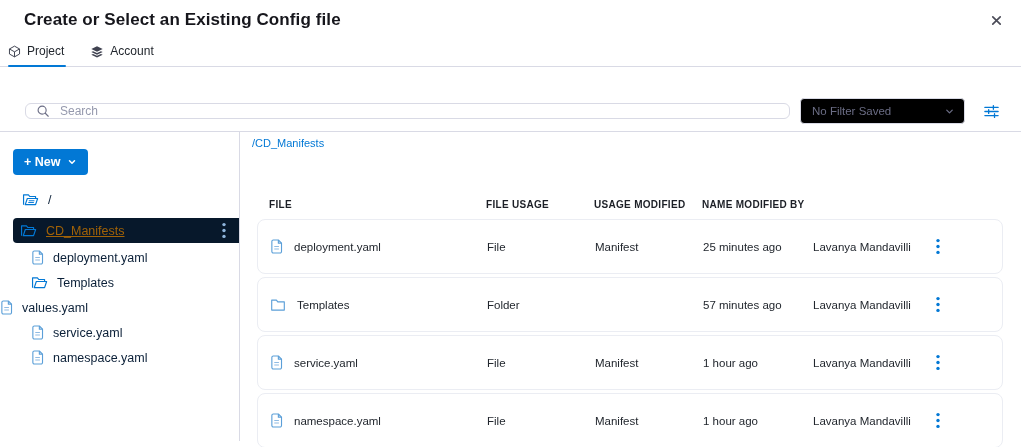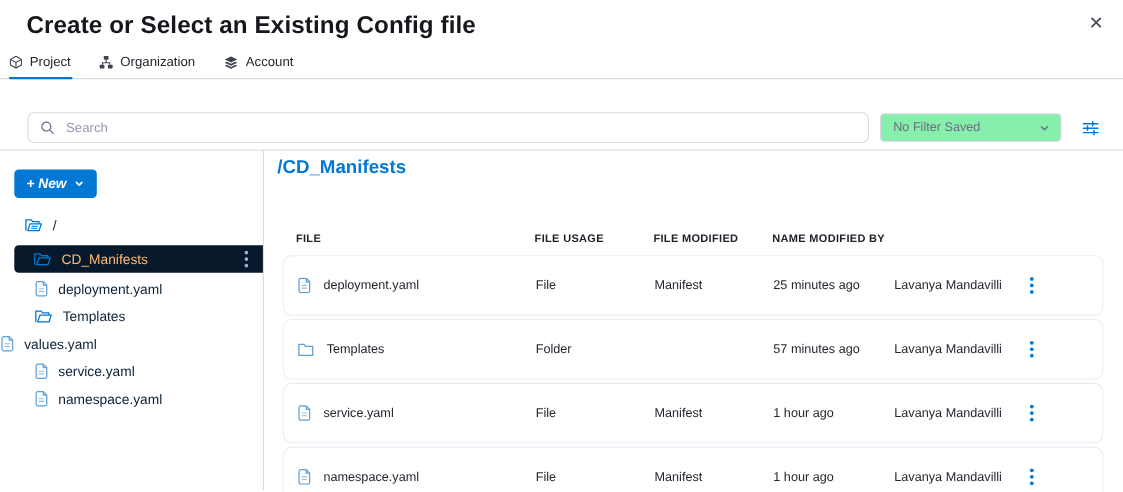--- a/index.html
+++ b/index.html
@@ -4,50 +4,50 @@
 <style>
   * { box-sizing: border-box; }
   html,body { margin:0; padding:0; }
   body {
     width:1021px; height:447px; overflow:hidden; position:relative;
     background:#ffffff; font-family:"Liberation Sans", sans-serif;
     color:#22272e; -webkit-font-smoothing:antialiased;
   }
   
   .modal-header { display:flex; align-items:flex-start; justify-content:space-between; padding:10px 14px 0 24px; }
-  .modal-title { font-size:22px; font-weight:700; color:#16161c; letter-spacing:.1px; }
+  .modal-title { font-size:17px; font-weight:700; color:#16161c; letter-spacing:.1px; }
   .close-btn { background:none; border:none; padding:4px; cursor:pointer; line-height:0; }
   
   .tabs { display:flex; gap:24px; margin-top:13px; padding-left:8px; border-bottom:1px solid #d9dae5; }
   .tab { display:flex; align-items:center; gap:6px; font-size:12px; color:#22272e; padding:0 2px 8px 0; position:relative; cursor:pointer; }
   .tab .t-icon { line-height:0; display:inline-flex; }
   .tab.active::after { content:""; position:absolute; left:0; right:0; bottom:-1px; height:2px; background:var(--primary,#0278d5); border-radius:1px; }
   
   .filter-bar { display:flex; align-items:center; margin:30px 20px 0 25px; gap:10px; height:28px; }
-  .search-box { flex:0 0 765px; height:28px; border:1px solid #d9dae5; border-radius:6px; display:flex; align-items:center; gap:8px; padding:0 10px; background:#fff; }
+  .search-box { flex:0 0 765px; height:16px; border:1px solid #d9dae5; border-radius:6px; display:flex; align-items:center; gap:8px; padding:0 10px; background:#fff; }
   .search-box .s-icon { line-height:0; display:inline-flex; }
   .search-box input { border:none; outline:none; flex:1; font-size:12px; font-family:"Liberation Sans",sans-serif; color:#22272e; background:transparent; }
   .search-box input::placeholder { color:#9599ad; }
-  .filter-select { flex:0 0 165px; height:26px; background:#86efac; border:1px solid #d9dae5; border-radius:4px; display:flex; align-items:center; justify-content:space-between; padding:0 9px 0 11px; font-size:11.5px; color:#6b6d85; cursor:pointer; }
+  .filter-select { flex:0 0 165px; height:26px; background:#000000; border:1px solid #d9dae5; border-radius:4px; display:flex; align-items:center; justify-content:space-between; padding:0 9px 0 11px; font-size:11.5px; color:#6b6d85; cursor:pointer; }
   .sliders-btn { background:none; border:none; padding:2px; margin-left:6px; line-height:0; cursor:pointer; }
   .filter-divider { border:none; border-top:1px solid #d9dae5; margin:6px 0 0 0; }
   
   .content { display:flex; height:309px; }
   .sidebar { width:240px; flex:0 0 240px; border-right:1px solid #d9dae5; padding-top:17px; }
-  .new-btn { margin-left:13px; height:26px; background:var(--primary,#0278d5); color:#fff; border:none; border-radius:4px; font-size:12.5px; font-weight:700; font-family:"Liberation Sans",sans-serif; display:inline-flex; align-items:center; gap:7px; padding:0 11px; cursor:pointer;font-style:italic; }
+  .new-btn { margin-left:13px; height:26px; background:var(--primary,#0278d5); color:#fff; border:none; border-radius:4px; font-size:12.5px; font-weight:700; font-family:"Liberation Sans",sans-serif; display:inline-flex; align-items:center; gap:7px; padding:0 11px; cursor:pointer; }
   .new-btn .chev { line-height:0; display:inline-flex; }
   .tree { margin-top:12px; font-size:12.5px; color:#0b2038; }
   .tree-row { height:25px; display:flex; align-items:center; gap:9px; cursor:pointer; }
   .tree-row .tree-icon { line-height:0; display:inline-flex; flex:0 0 auto; }
-  .tree-row.selected { background:var(--selected-bg,#07182b); color:#fdba74; margin-left:13px; margin-top:6px; margin-bottom:2px; padding-left:17px; padding-right:9px; border-radius:4px 0 0 4px; height:25px; }
+  .tree-row.selected { background:var(--selected-bg,#07182b); color:#a16207; margin-left:13px; margin-top:6px; margin-bottom:2px; padding-left:7px; padding-right:9px; border-radius:4px 0 0 4px; height:25px;text-decoration:underline; }
   .tree-row.selected .kebab { margin-left:auto; color:#8fb5dc; }
   .kebab-btn { background:none; border:none; padding:2px 4px; line-height:0; cursor:pointer; color:var(--primary,#0278d5); }
   
   .main { flex:1; padding:5px 0 0 12px; min-width:0; }
-  .breadcrumb { color:var(--primary,#0278d5); font-size:17px; font-weight:700; }
+  .breadcrumb { color:var(--primary,#0278d5); font-size:11px; font-weight:400; }
   .table { margin-top:50px; margin-right:18px; margin-left:5px; }
   .row-grid { display:grid; grid-template-columns:217px 108px 108px 110px 110px 30px 1fr; align-items:center; padding-left:12px; }
   .table-header { font-size:10px; font-weight:700; color:#1c1f26; letter-spacing:.3px; margin-bottom:9px; }
   .file-row { height:55px; border:1px solid #ebedf3; border-radius:8px; margin-bottom:3px; background:#fff; font-size:11.5px; color:#22272e; cursor:pointer; }
   .name-cell { display:flex; align-items:center; gap:11px; }
   .name-cell .f-icon { line-height:0; display:inline-flex; }
   .cell { white-space:nowrap; overflow:hidden; text-overflow:ellipsis; }
 </style>
 </head>
 <body style="--primary: #0278d5; --selected-bg: #07182b;">
@@ -63,31 +63,20 @@
 
 <div class="tabs">
   <div class="tab active">
     <span class="t-icon">
         <svg width="13" height="13" viewBox="0 0 16 16" fill="none" stroke="#3f4250" stroke-width="1.2" stroke-linejoin="round">
           <path d="M8 1.4 14.2 4.9v6.2L8 14.6 1.8 11.1V4.9z"></path>
           <path d="M1.8 4.9 8 8.4l6.2-3.5M8 8.4v6.2"></path>
         </svg>
       </span>
     <span>Project</span>
-  </div>
-  <div class="tab">
-    <span class="t-icon">
-        <svg width="13" height="13" viewBox="0 0 16 16" fill="#3f4250">
-          <rect x="5.4" y="1" width="5.2" height="4.2" rx="0.6"></rect>
-          <rect x="0.8" y="10.8" width="5.2" height="4.2" rx="0.6"></rect>
-          <rect x="10" y="10.8" width="5.2" height="4.2" rx="0.6"></rect>
-          <path d="M7.4 5.2h1.2V8h4v2.8h-1.2V9.2H4.6v1.6H3.4V8h4z"></path>
-        </svg>
-      </span>
-    <span>Organization</span>
   </div>
   <div class="tab">
     <span class="t-icon">
         <svg width="14" height="13" viewBox="0 0 16 16" fill="#3f4250">
           <path d="M8 1.6 15 5 8 8.4 1 5z"></path>
           <path d="M3.2 7.6 1 8.7l7 3.4 7-3.4-2.2-1.1L8 9.9z"></path>
           <path d="M3.2 11 1 12.1l7 3.4 7-3.4-2.2-1.1L8 13.3z"></path>
         </svg>
       </span>
     <span>Account</span>
@@ -205,21 +194,21 @@
         </div>
       </div>
   </div>
 
   <div class="main">
     <div class="breadcrumb">/CD_Manifests</div>
     <div class="table">
       <div class="row-grid table-header">
         <span>FILE</span>
         <span>FILE USAGE</span>
-        <span>FILE MODIFIED</span>
+        <span>USAGE MODIFIED</span>
         <span>NAME MODIFIED BY</span>
         <span></span>
           <span></span>
       </div>
       <div>
           <div class="row-grid file-row">
             <div class="name-cell cell">
               <span class="f-icon">
                 <svg width="13" height="15" viewBox="0 0 14 16" fill="none" stroke="#5b9fd8" stroke-width="1.2" stroke-linejoin="round">
                   <path d="M2 2.6A1.6 1.6 0 0 1 3.6 1H9l3.4 3.4v9A1.6 1.6 0 0 1 10.8 15H3.6A1.6 1.6 0 0 1 2 13.4z" fill="#ffffff"></path>

